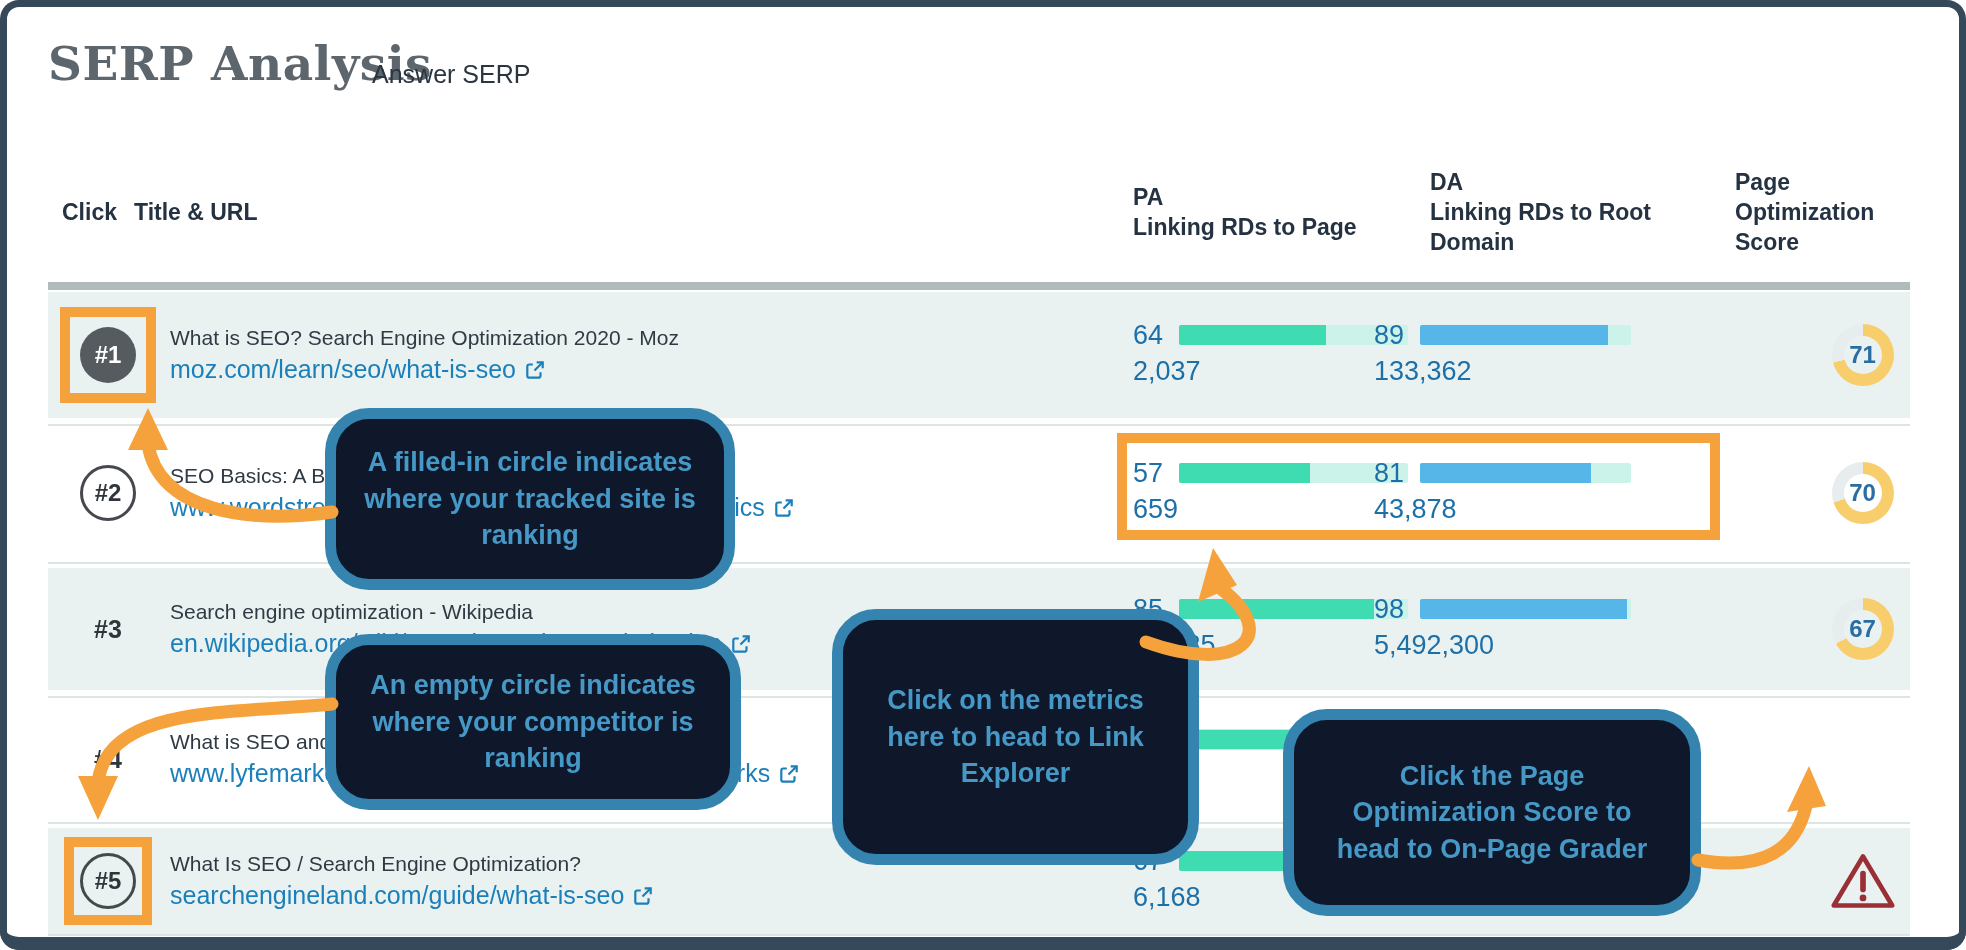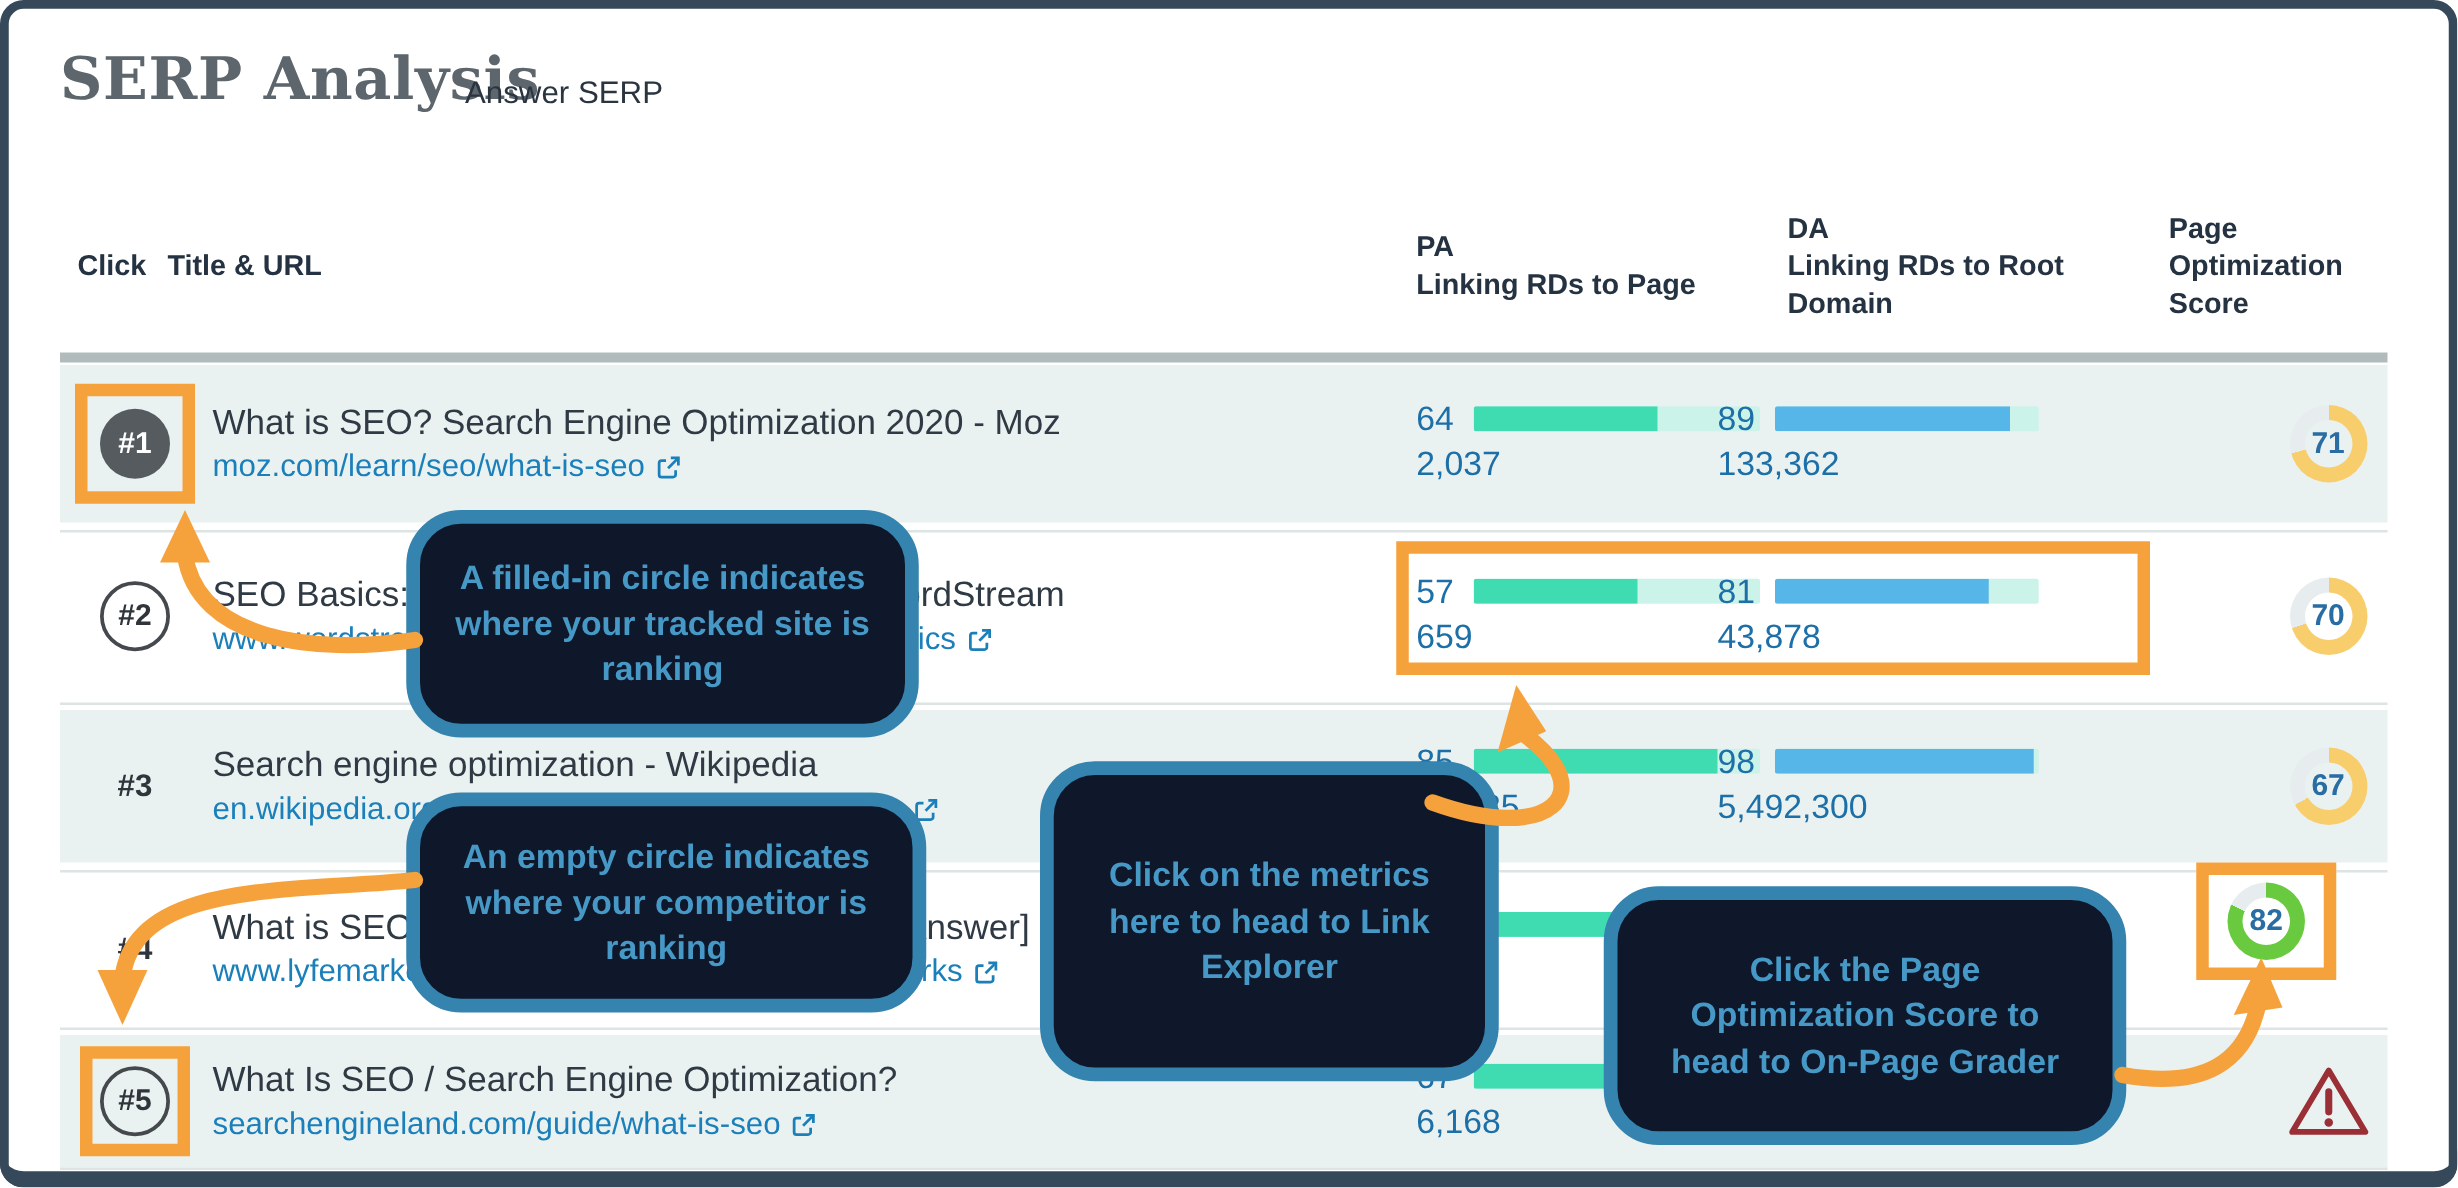--- a/index.html
+++ b/index.html
@@ -17,21 +17,21 @@
   .row.tint{background:#eaf2f1;}
   .row.white{background:#ffffff;}
   .cell-rank{position:absolute;left:0;top:0;bottom:0;width:120px;display:flex;align-items:center;justify-content:center;}
   .rank-circle{width:56px;height:56px;border-radius:50%;display:flex;align-items:center;justify-content:center;
                font-size:24px;font-weight:600;box-sizing:border-box;}
   .rank-circle.filled{background:#565b60;color:#fff;}
   .rank-circle.empty{border:3px solid #45494e;color:#2f353b;}
   .rank-plain{font-size:25px;font-weight:600;color:#2f353b;}
   .rank-box{border:10px solid #f6a23c;padding:10px;display:flex;align-items:center;justify-content:center;}
   .cell-title{position:absolute;left:122px;top:0;bottom:0;display:flex;flex-direction:column;justify-content:center;gap:5px;width:960px;}
-  .row-title{font-size:28px;color:#2f3a44;white-space:nowrap;}
+  .row-title{font-size:21px;color:#2f3a44;white-space:nowrap;}
   .row-url{font-size:25px;color:#1b7fba;white-space:nowrap;display:flex;align-items:center;gap:8px;cursor:pointer;}
   .cell-metric{position:absolute;top:50%;transform:translateY(-50%);}
   .cell-metric.pa{left:1085px;width:285px;}
   .cell-metric.da{left:1326px;width:268px;}
   .metric-top{display:flex;align-items:center;gap:12px;height:24px;}
   .mnum{font-size:27px;color:#1d6fa8;min-width:34px;}
   .bar{height:20px;background:#ccf3ea;border-radius:2px;overflow:hidden;}
   .pa .bar{width:229px;}
   .da .bar{width:211px;}
   .fill{height:100%;}
@@ -273,25 +273,20 @@
       <svg width="66" height="62" viewBox="0 0 70 64" fill="none">
         <path d="M35 6 L66 58 H4 Z" stroke="#9b2f36" stroke-width="5" stroke-linejoin="round"></path>
         <line x1="35" y1="24" x2="35" y2="41" stroke="#9b2f36" stroke-width="6" stroke-linecap="round"></line>
         <circle cx="35" cy="50" r="3.6" fill="#9b2f36"></circle>
       </svg>
     </div>
   </div>
   <div class="rowline" style="top:934px;"></div>
 
   <div class="o-box" style="left:1117px;top:433px;width:603px;height:107px;"></div>
-  <div class="o-box score-box" style="left:1757px;top:690px;width:112px;height:94px;">
-    <div class="donut" style="background: conic-gradient(rgb(105, 202, 64) 82%, rgb(231, 237, 238) 82%, rgb(231, 237, 238) 100%);">
-        <span>82</span>
-      </div>
-  </div>
 
   <div class="callout" style="left:325px;top:408px;width:410px;height:182px;">
       <span><span>A filled-in circle indicates where your tracked site is ranking</span></span>
     </div>
   <div class="callout" style="left:325px;top:634px;width:416px;height:176px;">
       <span><span>An empty circle indicates where your competitor is ranking</span></span>
     </div>
   <div class="callout" style="left:832px;top:609px;width:367px;height:256px;">
       <span><span>Click on the metrics here to head to </span><b>Link Explorer</b></span>
     </div>

